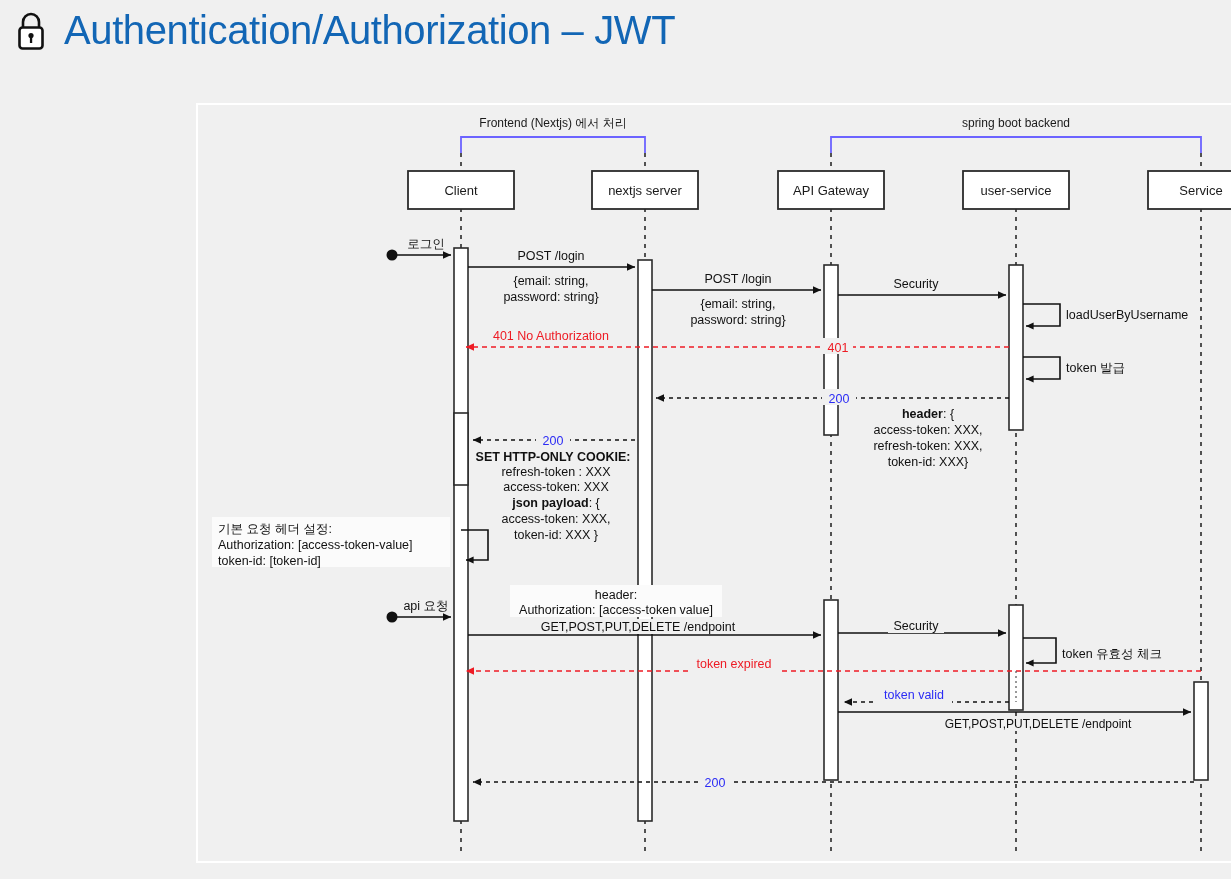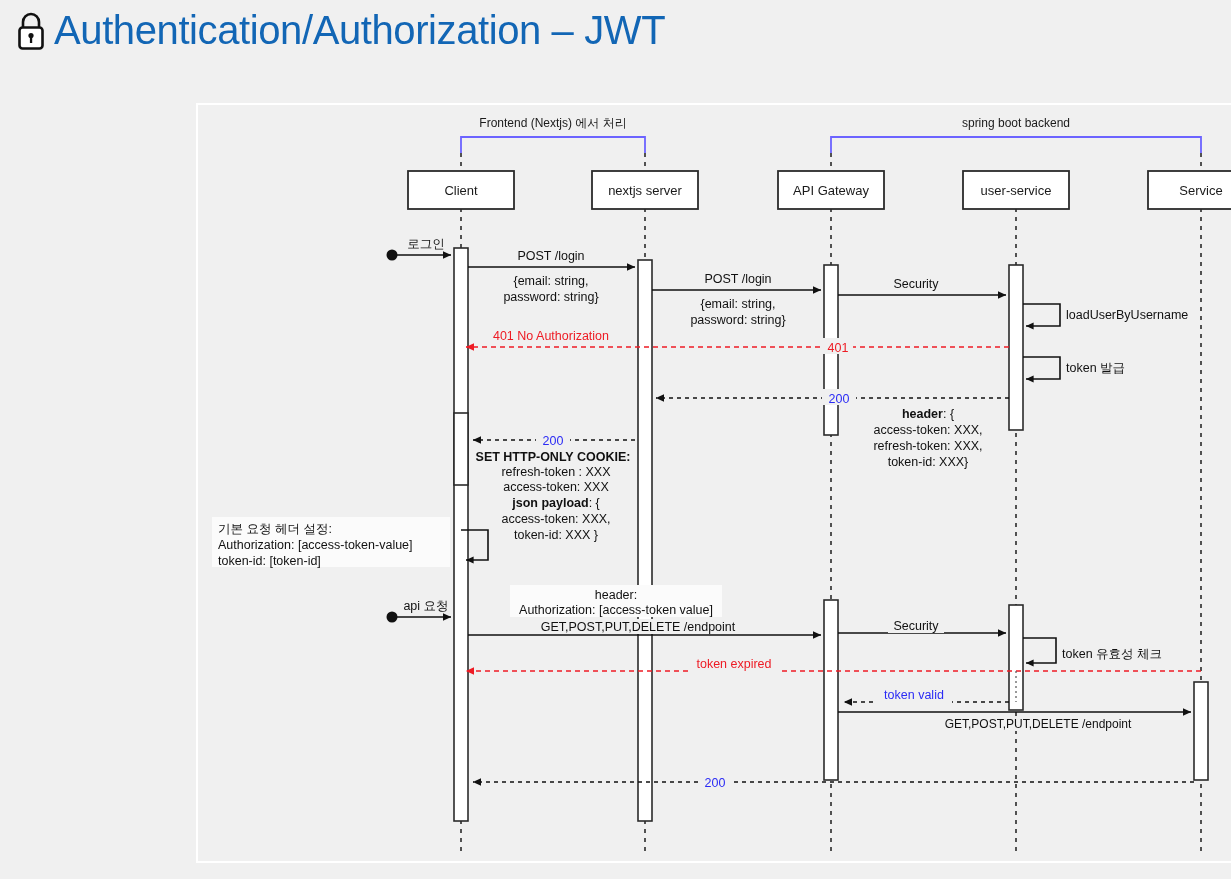--- a/index.html
+++ b/index.html
@@ -4,21 +4,21 @@
 <style>
   html,body{margin:0;padding:0;}
   body{
     width:1231px;height:879px;
     background:#f0f0f0;
     font-family:"Liberation Sans","DejaVu Sans",sans-serif;
     overflow:hidden;
   }
   #page-title{
     position:absolute;left:14px;top:8px;
-    display:flex;align-items:center;gap:6px;
+    display:flex;align-items:center;gap:16px;
     color:#1266b5;
     font-size:40px;font-weight:400;letter-spacing:-0.4px;
     white-space:nowrap;
   }
   #page-title .lock-icon{display:inline-block;width:34px;height:42px;}
   #diagram-frame{
     position:absolute;left:152px;top:103px;
     width:1063px;height:760px;
     background:#f0f0f0;
     border:2px solid #ffffff;

